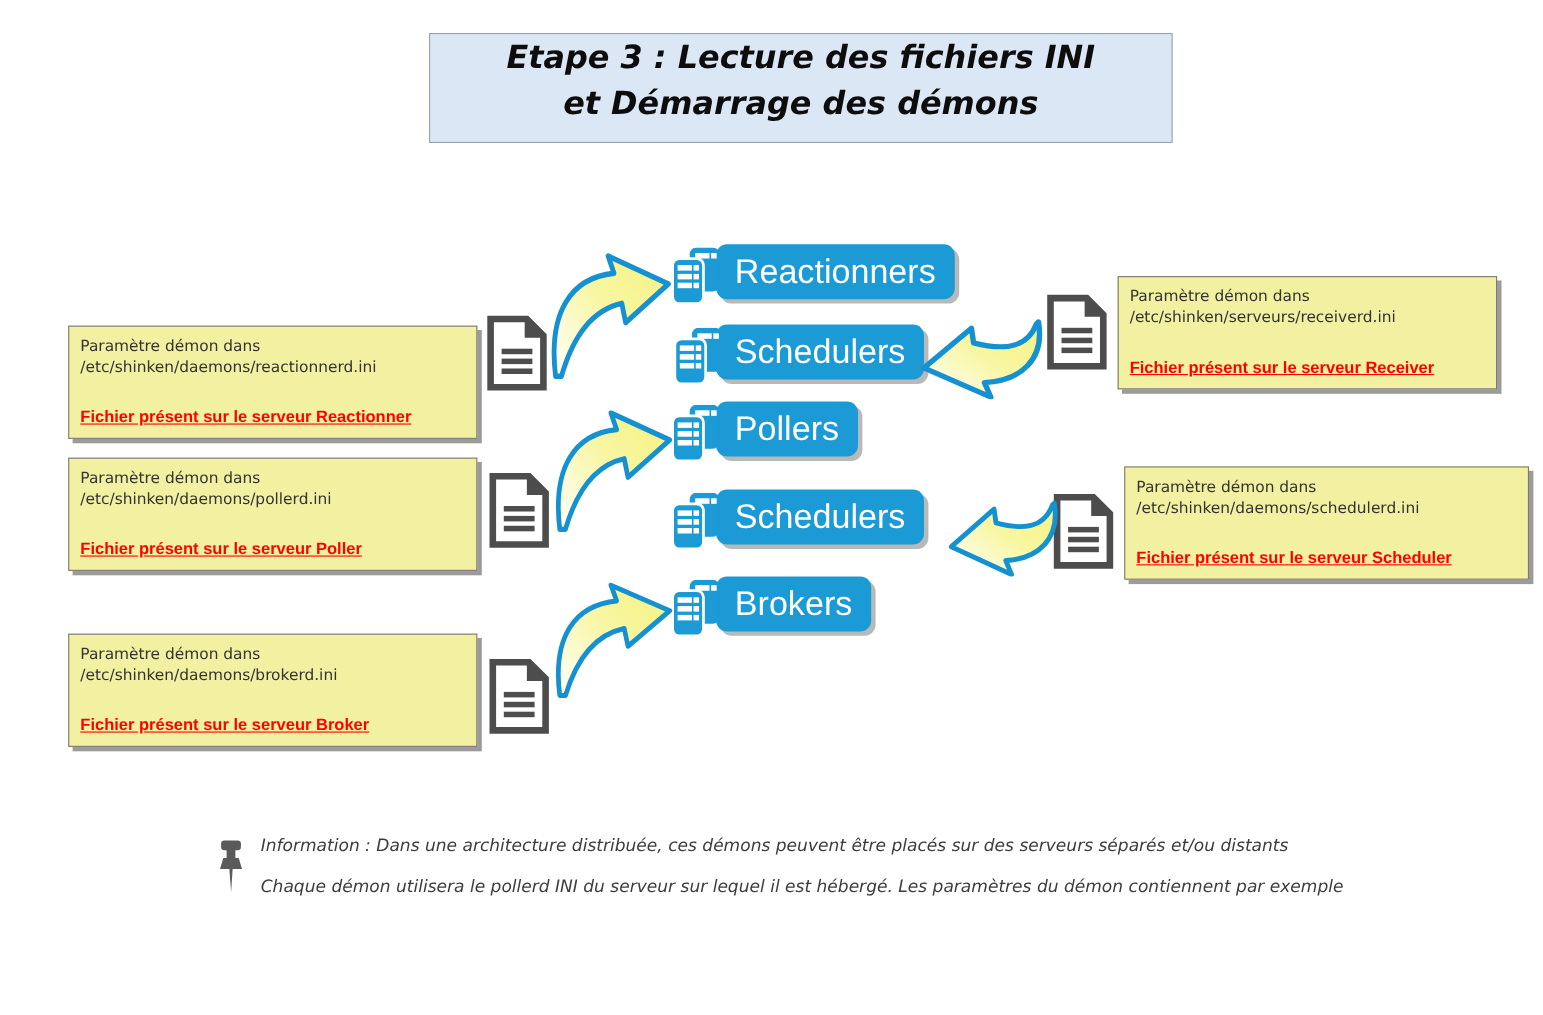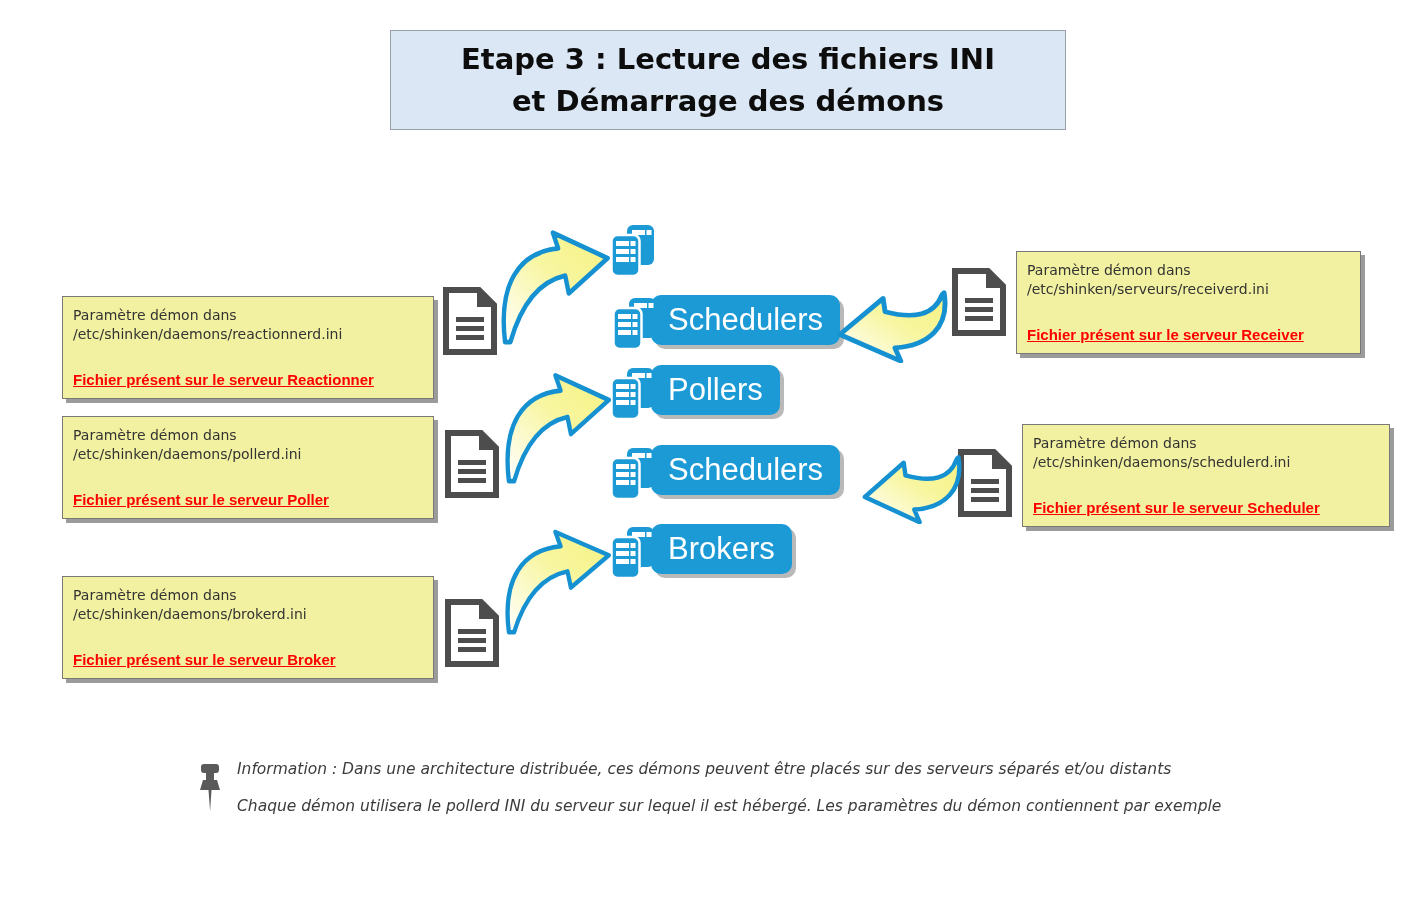--- a/index.html
+++ b/index.html
@@ -2,22 +2,22 @@
 <html><head>
 <meta charset="utf-8">
 <style>
   html,body{margin:0;padding:0;background:#ffffff;}
   .canvas{position:relative;width:1403px;height:923px;background:#ffffff;
           font-family:"DejaVu Sans",sans-serif;overflow:hidden;}
 
   
   .title-box{position:absolute;left:390px;top:30px;width:676px;height:100px;
     background:#dce7f5;border:1px solid #98a1ad;display:flex;flex-direction:column;
-    justify-content:center;text-align:center;font-weight:bold;font-size:29px;
-    color:#0d0d0d;line-height:42px;box-sizing:border-box;}
+    text-align:center;font-weight:bold;font-size:29px;
+    color:#0d0d0d;line-height:42px;box-sizing:border-box;font-style:italic;}
 
   
   .daemon-btn{position:absolute;height:50px;line-height:50px;padding:0 17px;
     background:#1b9ad6;color:#ffffff;font-family:"Liberation Sans",sans-serif;
     font-size:31px;border-radius:10px;box-shadow:4px 4px 0 #b9b9b9;text-align:center;
     white-space:nowrap;cursor:pointer;}
   .b1{left:651px;top:222px;}
   .b2{left:651px;top:295px;}
   .b3{left:651px;top:365px;}
   .b4{left:651px;top:445px;}
@@ -76,20 +76,21 @@
         <stop offset="1" stop-color="#f5f282"></stop>
       </linearGradient>
     </defs>
   </svg>
 
   <div class="title-box">
     <div>Etape 3 : Lecture des fichiers INI</div>
     <div>et Démarrage des démons</div>
   </div>
 
+  <div class="daemon-btn b1">Reactionners</div>
   <div class="daemon-btn b2">Schedulers</div>
   <div class="daemon-btn b3">Pollers</div>
   <div class="daemon-btn b4">Schedulers</div>
   <div class="daemon-btn b5">Brokers</div>
 
   <span class="stack-icon i1">
     <svg viewBox="0 0 45 52" preserveAspectRatio="none">
       <rect x="17" y="0" width="27" height="40" rx="6" fill="#1b9ad6"></rect>
       <rect x="22" y="5" width="13" height="5" fill="#ffffff"></rect>
         <rect x="36.5" y="5" width="5" height="5" fill="#ffffff"></rect>

